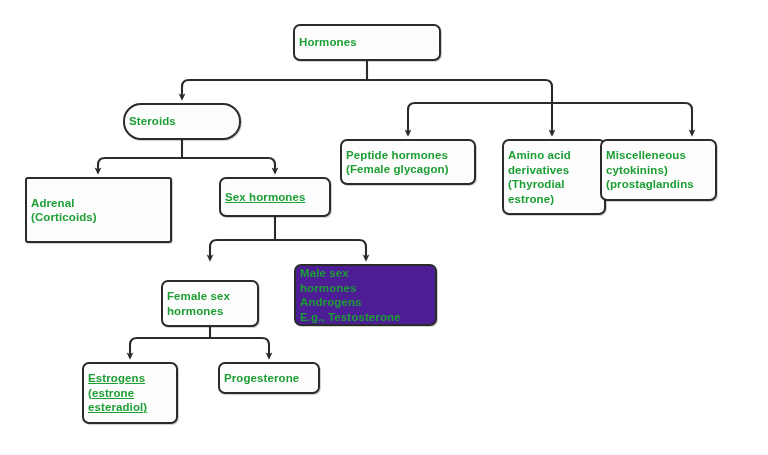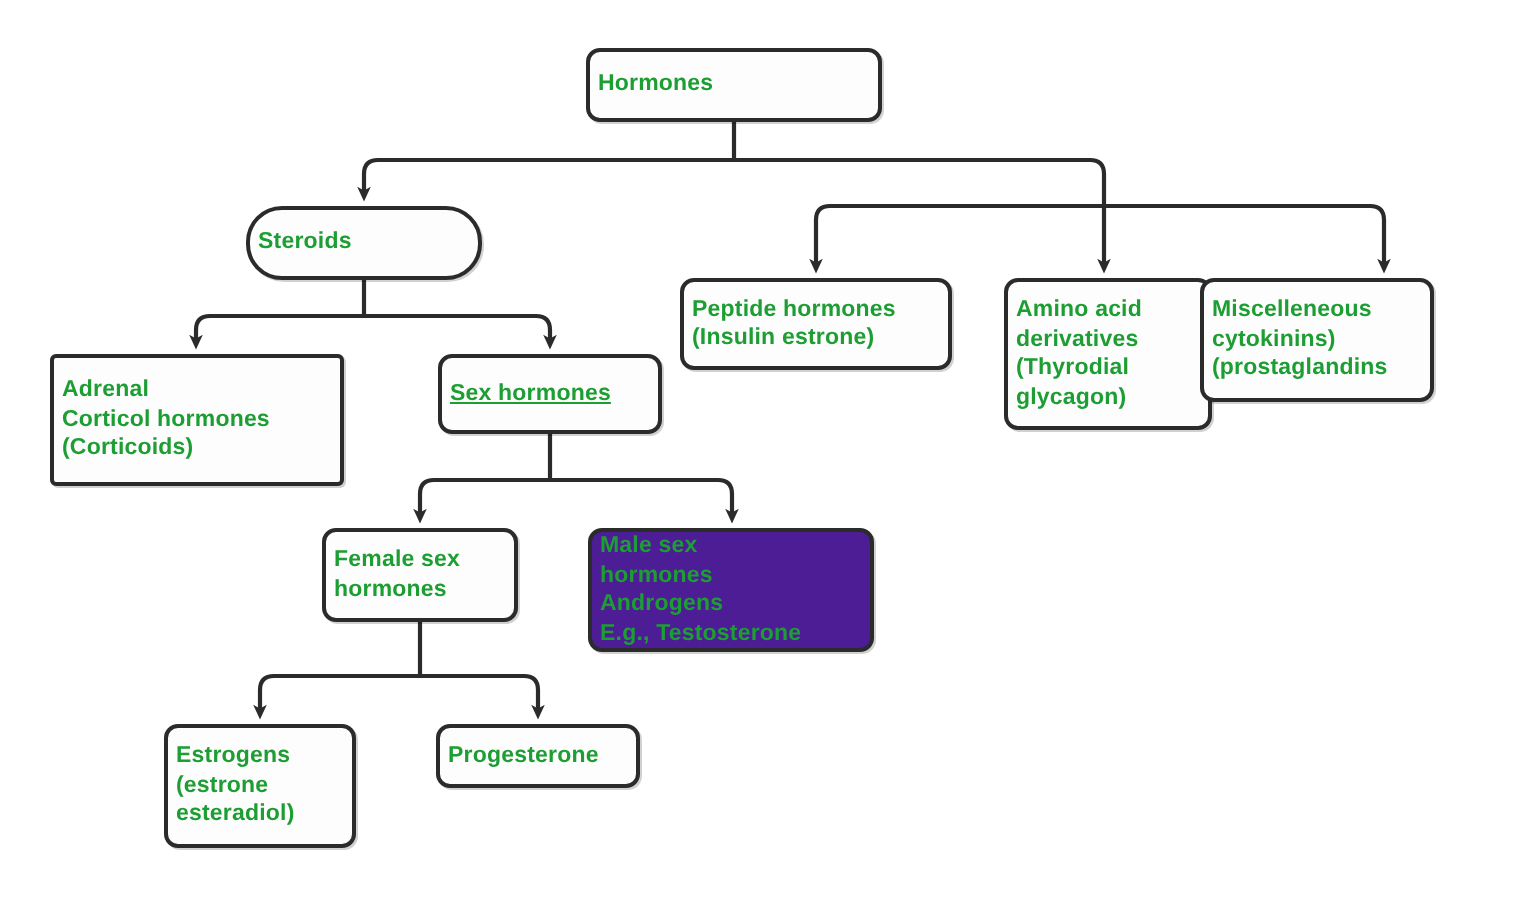--- a/index.html
+++ b/index.html
@@ -105,65 +105,64 @@
         </div>
       </div>
       <div class="node" style="left: 123px; top: 103px; width: 118px; height: 37px; color: rgb(28, 158, 51); border-color: rgb(43, 43, 43); background: rgb(253, 253, 253); border-radius: 18px;">
         <div class="lines">
           <span>Steroids</span>
         </div>
       </div>
       <div class="node" style="left: 340px; top: 139px; width: 136px; height: 46px; color: rgb(28, 158, 51); border-color: rgb(43, 43, 43); background: rgb(253, 253, 253);">
         <div class="lines">
           <span>Peptide hormones</span>
-          <span>(Insulin estrone)</span>
+          <span>(Female glycagon)</span>
         </div>
       </div>
       <div class="node" style="left: 502px; top: 139px; width: 104px; height: 76px; color: rgb(28, 158, 51); border-color: rgb(43, 43, 43); background: rgb(253, 253, 253);">
         <div class="lines">
           <span>Amino acid</span>
           <span>derivatives</span>
           <span>(Thyrodial</span>
-          <span>glycagon)</span>
+          <span>estrone)</span>
         </div>
       </div>
       <div class="node" style="left: 600px; top: 139px; width: 117px; height: 62px; color: rgb(28, 158, 51); border-color: rgb(43, 43, 43); background: rgb(253, 253, 253);">
         <div class="lines">
           <span>Miscelleneous</span>
           <span>cytokinins)</span>
           <span>(prostaglandins</span>
         </div>
       </div>
       <div class="node square" style="left: 25px; top: 177px; width: 147px; height: 66px; color: rgb(28, 158, 51); border-color: rgb(43, 43, 43); background: rgb(253, 253, 253);">
         <div class="lines">
           <span>Adrenal</span>
-          <span>Corticol hormones</span>
           <span>(Corticoids)</span>
         </div>
       </div>
       <div class="node" style="left: 219px; top: 177px; width: 112px; height: 40px; color: rgb(28, 158, 51); border-color: rgb(43, 43, 43); background: rgb(253, 253, 253); text-decoration: underline;">
         <div class="lines">
           <span>Sex hormones</span>
         </div>
       </div>
-      <div class="node" style="left: 161px; top: 264px; width: 98px; height: 47px; color: rgb(28, 158, 51); border-color: rgb(43, 43, 43); background: rgb(253, 253, 253);">
+      <div class="node" style="left: 161px; top: 280px; width: 98px; height: 47px; color: rgb(28, 158, 51); border-color: rgb(43, 43, 43); background: rgb(253, 253, 253);">
         <div class="lines">
           <span>Female sex</span>
           <span>hormones</span>
         </div>
       </div>
       <div class="node" style="left: 294px; top: 264px; width: 143px; height: 62px; color: rgb(28, 158, 51); border-color: rgb(43, 43, 43); background: #4c1d95;">
         <div class="lines">
           <span>Male sex</span>
           <span>hormones</span>
           <span>Androgens</span>
           <span>E.g., Testosterone</span>
         </div>
       </div>
-      <div class="node" style="left: 82px; top: 362px; width: 96px; height: 62px; color: rgb(28, 158, 51); border-color: rgb(43, 43, 43); background: rgb(253, 253, 253);">
+      <div class="node" style="left: 82px; top: 362px; width: 96px; height: 62px; color: rgb(28, 158, 51); border-color: rgb(43, 43, 43); background: rgb(253, 253, 253); text-decoration: underline;">
         <div class="lines">
           <span>Estrogens</span>
           <span>(estrone</span>
           <span>esteradiol)</span>
         </div>
       </div>
       <div class="node" style="left: 218px; top: 362px; width: 102px; height: 32px; color: rgb(28, 158, 51); border-color: rgb(43, 43, 43); background: rgb(253, 253, 253);">
         <div class="lines">
           <span>Progesterone</span>
         </div>

